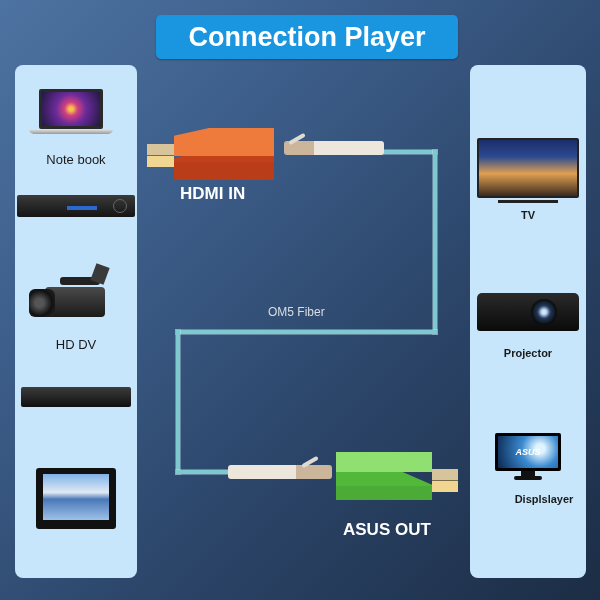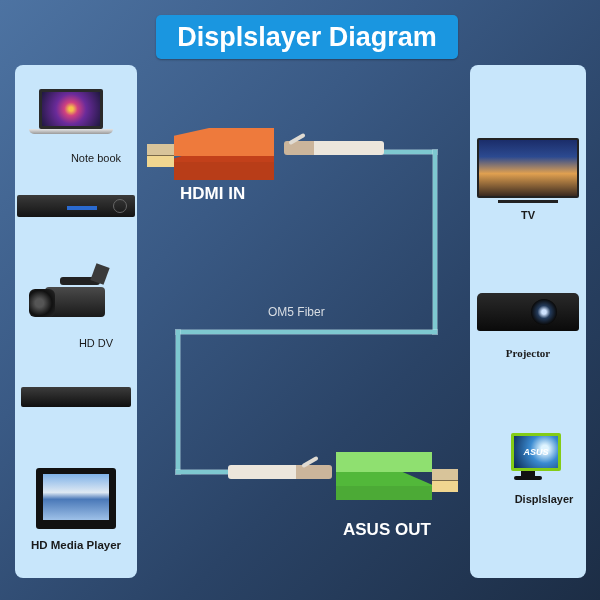--- a/index.html
+++ b/index.html
@@ -17,21 +17,21 @@
     .panel {
       position: absolute; background: #c8e6fb; border-radius: 8px;
     }
     .panel.left { left: 15px; top: 65px; width: 122px; height: 513px; }
     .panel.right { left: 470px; top: 65px; width: 116px; height: 513px; }
     .device { position: absolute; left: 0; width: 100%; text-align: center; }
     .device-label {
       position: absolute; left: 0; width: 100%; text-align: center;
       font-size: 11px; color: #1a1a1a; font-weight: bold;
     }
-    .device-label.light { font-weight: normal; font-size: 11px; padding-left: 20px; }
+    .device-label.light { font-weight: normal; font-size: 13px; }
 
     
     .laptop-screen { position:absolute; left:24px; width:64px; height:40px; background:#2a2a2a; border-radius:2px; }
     .laptop-screen .inner { position:absolute; inset:3px; background: radial-gradient(circle at 50% 50%, #f6c04a 0 6%, #d04080 20%, #6a2b9a 45%, #1f1840 100%); }
     .laptop-base { position:absolute; left:14px; width:84px; height:5px; background:linear-gradient(#e5e5e5,#9a9a9a); border-radius:0 0 6px 6px; }
 
     
     .dvr { position:absolute; left:2px; width:118px; height:22px; background:linear-gradient(#3a3a3a,#141414); border-radius:2px; }
     .dvr .knob { position:absolute; right:8px; top:4px; width:12px; height:12px; border-radius:50%; border:1px solid #666; }
     .dvr .disp { position:absolute; left:50px; top:11px; width:30px; height:4px; background:#2a6ad0; }
@@ -52,21 +52,21 @@
     
     .tv { position:absolute; left:7px; width:102px; height:60px; background:#222; border-radius:2px; }
     .tv .inner { position:absolute; inset:2px; background:linear-gradient(#1b2d6a 0%, #2c4a90 30%, #e0a050 60%, #3a2a20 100%); }
     .tv-stand { position:absolute; left:28px; width:60px; height:3px; background:#222; }
 
     
     .projector { position:absolute; left:7px; width:102px; height:38px; background:linear-gradient(#2a2a2a,#0a0a0a); border-radius:5px 5px 3px 3px; }
     .projector .lens { position:absolute; left:54px; top:6px; width:26px; height:26px; border-radius:50%; background:radial-gradient(circle,#cfe3ff 0 12%,#233a5a 35%,#0a0a0a 70%); }
 
     
-    .monitor { position:absolute; left:25px; width:50px; height:38px; background:#84cc16; border-radius:2px;margin-left:16px; }
+    .monitor { position:absolute; left:25px; width:66px; height:38px; background:#000000; border-radius:2px; }
     .monitor .inner { position:absolute; inset:3px; background:radial-gradient(circle at 70% 40%, #dff4ff 0 10%, #3a8ad0 40%, #0b2650 100%); color:#fff; font-size:9px; font-style:italic; font-weight:bold; text-align:center; line-height:32px; }
     .monitor-stand { position:absolute; left:51px; width:14px; height:6px; background:#111; }
     .monitor-base { position:absolute; left:44px; width:28px; height:4px; background:#111; border-radius:3px; }
 
     
     .fiber { position:absolute; background:#7ec8d0; box-shadow: 0 0 0 1px rgba(200,240,245,0.35); }
 
     
     .adapter-in { position:absolute; left:174px; top:128px; width:100px; height:52px; }
     .adapter-in .top { position:absolute; left:0; top:0; width:100px; height:28px; background:#ee7a3c; clip-path: polygon(0 28%, 35% 0, 100% 0, 100% 100%, 0 100%); }
@@ -84,21 +84,21 @@
     .lc-in { left:284px; top:141px; width:100px; background:linear-gradient(90deg, #cbb59b 0 30%, #ece6dc 30% 100%); }
     .lc-out { left:228px; top:465px; width:104px; background:linear-gradient(90deg, #ece6dc 0 65%, #cbb59b 65% 100%); }
     .lc-latch { position:absolute; width:18px; height:4px; background:#e0dbd2; transform: rotate(-30deg); border-radius:2px; }
 
     .conn-label { position:absolute; color:#fff; font-weight:bold; font-size:17px; }
     .fiber-label { position:absolute; left:268px; top:305px; color:#d8dde3; font-size:12px; }
   </style>
 </head>
 <body>
 
-<div class="title-banner">Displslayer Diagram</div>
+<div class="title-banner">Connection Player</div>
 
 <div class="panel left">
   <div class="device" style="top:24px;height:50px;">
     <div class="laptop-screen" style="top:0;">
         <div class="inner"></div>
       </div>
     <div class="laptop-base" style="top:40px;"></div>
   </div>
   <div class="device-label light" style="top:87px;">Note book</div>
 
@@ -119,38 +119,37 @@
 
   <div class="device" style="top:322px;height:24px;">
     <div class="bluray" style="top:0;"></div>
   </div>
 
   <div class="device" style="top:403px;height:62px;">
     <div class="tablet" style="top:0;">
         <div class="inner"></div>
       </div>
   </div>
-  <div class="device-label" style="top:474px;font-size:11.5px;">HD Media Player</div>
 </div>
 
 <div class="panel right">
   <div class="device" style="top:73px;height:66px;">
     <div class="tv" style="top:0;">
         <div class="inner"></div>
       </div>
     <div class="tv-stand" style="top:62px;"></div>
   </div>
   <div class="device-label" style="top:144px;">TV</div>
 
   <div class="device" style="top:228px;height:40px;">
     <div class="projector" style="top:0;">
         <div class="lens"></div>
       </div>
   </div>
-  <div class="device-label" style="top:282px;font-family:Liberation Serif, serif;">Projector</div>
+  <div class="device-label" style="top:282px;">Projector</div>
 
   <div class="device" style="top:368px;height:50px;">
     <div class="monitor" style="top:0;">
         <div class="inner">ASUS</div>
       </div>
     <div class="monitor-stand" style="top:38px;"></div>
     <div class="monitor-base" style="top:43px;"></div>
   </div>
   <div class="device-label" style="top:428px;margin-left:16px;">Displslayer</div>
 </div>

